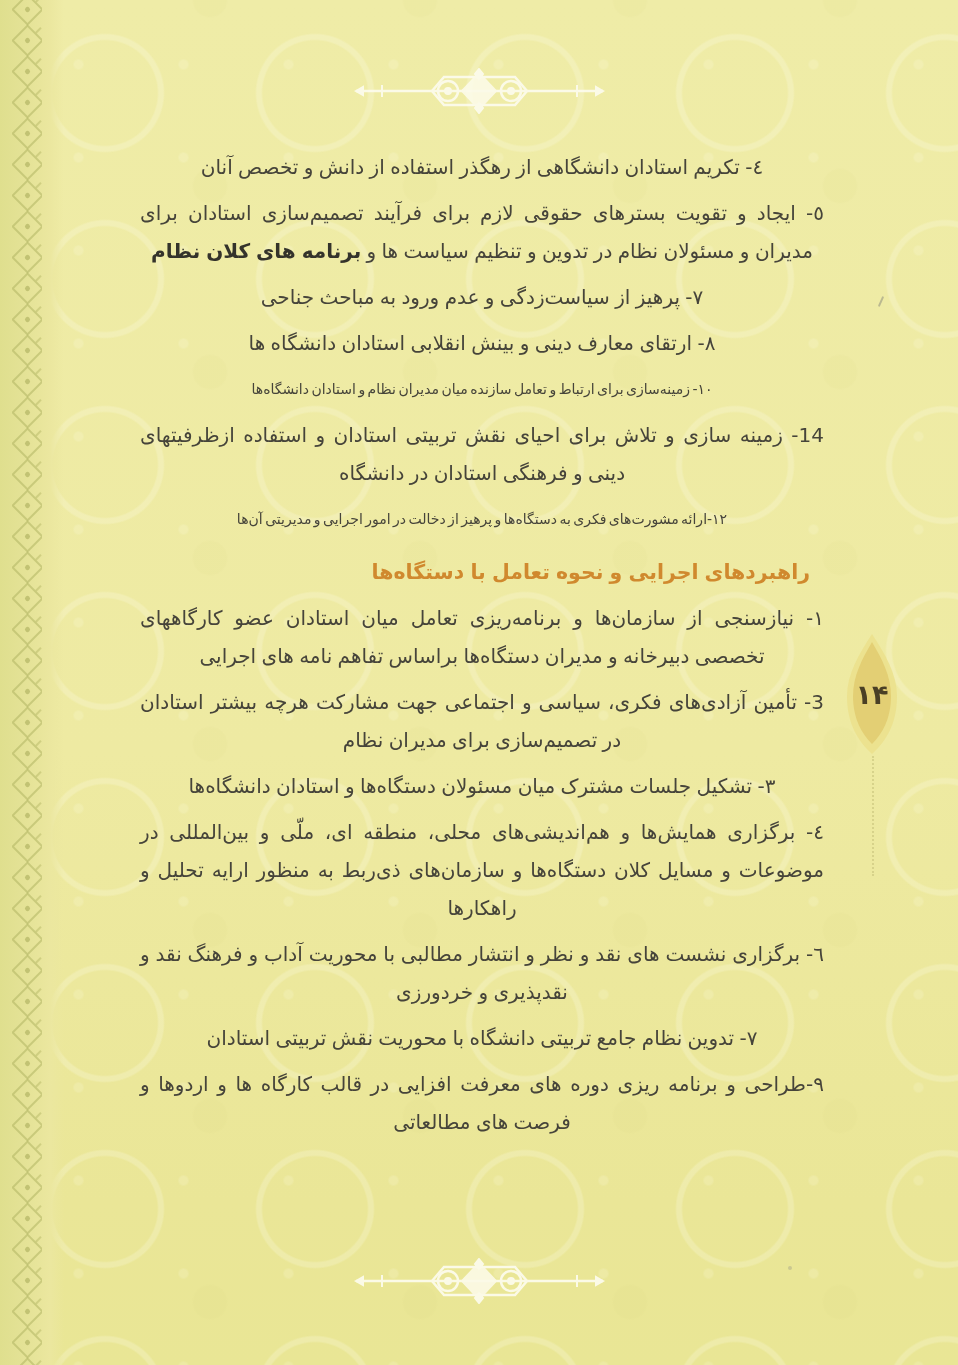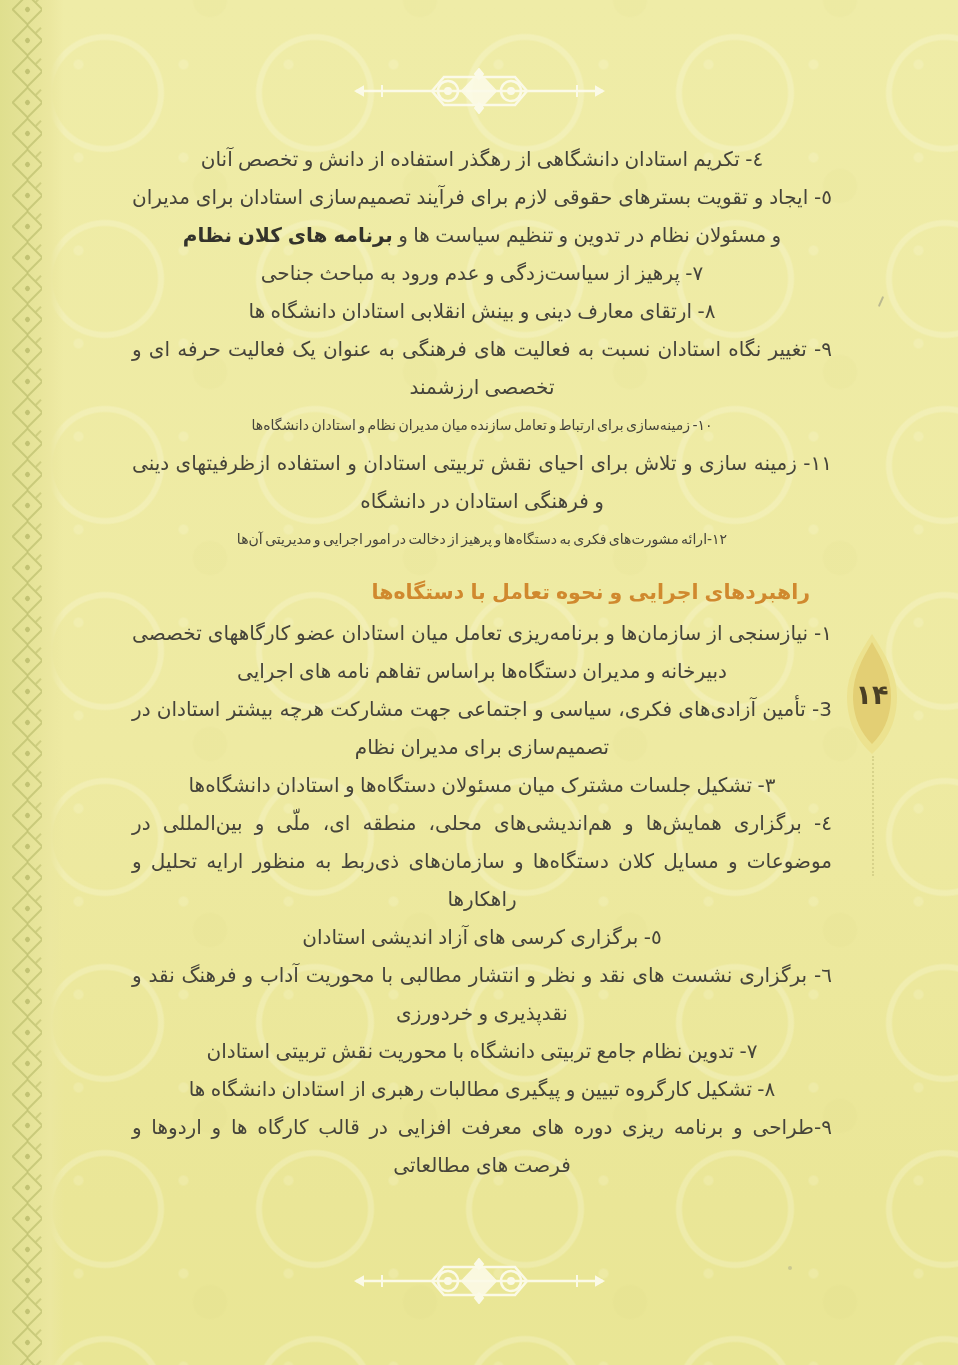--- a/index.html
+++ b/index.html
@@ -52,21 +52,21 @@
   
   .ornament { position: absolute; left: 352px; width: 255px; height: 46px; opacity: .92; }
   .ornament.top { top: 68px; }
   .ornament.bottom { top: 1258px; }
   
   .content {
     position: absolute; left: 132px; right: 126px; top: 140px;
     direction: rtl; color: #46443a;
     font-size: 20px; line-height: 38px; word-spacing: -1px;
   }
-  .content p { margin: 0; text-align: justify; text-align-last: center; }
+  .content p { margin: 8px; text-align: justify; text-align-last: center; }
   .content p.tight { font-size: 14px; word-spacing: -2px; }
   .content .bold-seg { font-weight: bold; color: #34332b; }
   .heading {
     margin: 15px 22px 3px 0 !important;
     text-align: right; text-align-last: right !important;
     color: #d0892e; font-weight: bold; font-size: 20.5px;
   }
   
   .leaf-badge { position: absolute; right: 50px; top: 632px; width: 72px; height: 124px; }
   .leaf-stem {
@@ -156,35 +156,32 @@
       <polygon points="127,1 131,6 127,11 123,6" fill="#fdfcee"></polygon>
       <polygon points="127,35 131,40 127,45 123,40" fill="#fdfcee"></polygon>
     </g>
   </svg>
 
   <div class="content">
     <p>٤- تکریم استادان دانشگاهی از رهگذر استفاده از دانش و تخصص آنان</p>
     <p><span>٥- ایجاد و تقویت بسترهای حقوقی لازم برای فرآیند تصمیم‌سازی استادان برای مدیران و مسئولان نظام در تدوین و تنظیم سیاست ها و </span><span class="bold-seg">برنامه های کلان نظام</span></p>
     <p>٧- پرهیز از سیاست‌زدگی و عدم ورود به مباحث جناحی</p>
     <p>٨- ارتقای معارف دینی و بینش انقلابی استادان دانشگاه ها</p>
-    <p>٩- تغییر نگاه استادان نسبت به فعالیت های فرهنگی به عنوان یک فعالیت حرفه ای و تخصصی ارزشمند</p>
     <p class="tight">١٠- زمینه‌سازی برای ارتباط و تعامل سازنده میان مدیران نظام و استادان دانشگاه‌ها</p>
-    <p>١١- زمینه سازی و تلاش برای احیای نقش تربیتی استادان و استفاده ازظرفیتهای دینی و فرهنگی استادان در دانشگاه</p>
+    <p>14- زمینه سازی و تلاش برای احیای نقش تربیتی استادان و استفاده ازظرفیتهای دینی و فرهنگی استادان در دانشگاه</p>
     <p class="tight">١٢-ارائه مشورت‌های فکری به دستگاه‌ها و پرهیز از دخالت در امور اجرایی و مدیریتی آن‌ها</p>
 
     <p class="heading">راهبردهای اجرایی و نحوه تعامل با دستگاه‌ها</p>
 
     <p>١- نیازسنجی از سازمان‌ها و برنامه‌ریزی تعامل میان استادان عضو کارگاههای تخصصی دبیرخانه و مدیران دستگاه‌ها براساس تفاهم نامه های اجرایی</p>
     <p>3- تأمین آزادی‌های فکری، سیاسی و اجتماعی جهت مشارکت هرچه بیشتر استادان در تصمیم‌سازی برای مدیران نظام</p>
     <p>٣- تشکیل جلسات مشترک میان مسئولان دستگاه‌ها و استادان دانشگاه‌ها</p>
     <p>٤- برگزاری همایش‌ها و هم‌اندیشی‌های محلی، منطقه ای، ملّی و بین‌المللی در موضوعات و مسایل کلان دستگاه‌ها و سازمان‌های ذی‌ربط به منظور ارایه تحلیل و راهکارها</p>
-    <p>٥- برگزاری کرسی های آزاد اندیشی استادان</p>
     <p>٦- برگزاری نشست های نقد و نظر و انتشار مطالبی با محوریت آداب و فرهنگ نقد و نقدپذیری و خردورزی</p>
     <p>٧- تدوین نظام جامع تربیتی دانشگاه با محوریت نقش تربیتی استادان</p>
-    <p>٨- تشکیل کارگروه تبیین و پیگیری مطالبات رهبری از استادان دانشگاه ها</p>
     <p>٩-طراحی و برنامه ریزی دوره های معرفت افزایی در قالب کارگاه ها و اردوها و فرصت های مطالعاتی</p>
   </div>
 
   <svg class="leaf-badge" viewBox="0 0 72 124" xmlns="http://www.w3.org/2000/svg">
     <path d="M36 2 C49 22 61 42 61 64 C61 92 50 109 36 122 C22 109 11 92 11 64 C11 42 23 22 36 2 Z" fill="#ebe18c" opacity="0.85"></path>
     <path d="M36 10 C46 27 55 44 55 64 C55 87 46 102 36 112 C26 102 17 87 17 64 C17 44 26 27 36 10 Z" fill="#e3cf74"></path>
     <text x="36" y="72" text-anchor="middle" font-size="27" font-weight="bold" fill="#4a3f25">۱۴</text>
   </svg>
   <div class="leaf-stem"></div>
 

